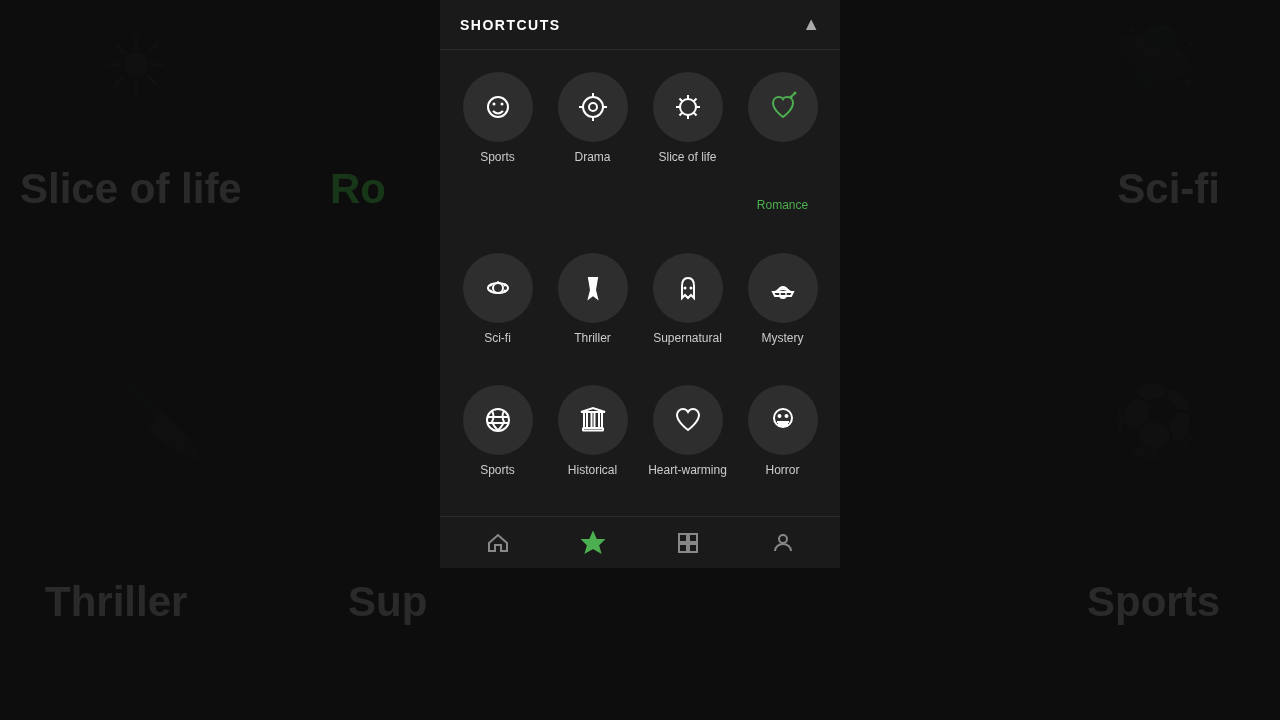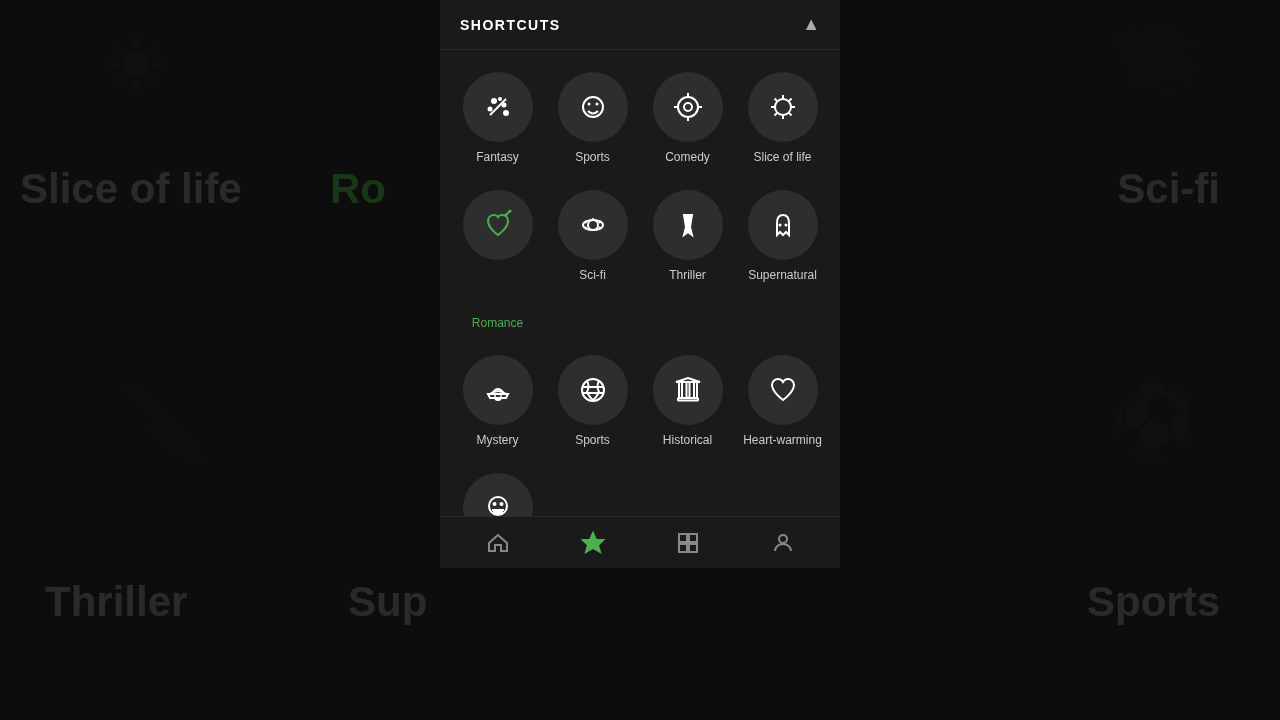--- a/index.html
+++ b/index.html
@@ -169,33 +169,20 @@
   <div class="panel-header">
     <span class="panel-title">SHORTCUTS</span>
     <button class="chevron-btn">
       <span>▲</span>
     </button>
   </div>
 
   <div class="shortcuts-grid">
 
 
-    <div class="genre-item">
-      <div class="genre-circle">
-        <svg class="icon-svg" viewBox="0 0 32 32" fill="none" stroke="white" stroke-width="2">
-          <line x1="8" y1="24" x2="24" y2="8"></line>
-          <circle cx="12" cy="10" r="2" fill="white"></circle>
-          <circle cx="22" cy="14" r="1.5" fill="white"></circle>
-          <circle cx="18" cy="8" r="1" fill="white"></circle>
-          <circle cx="8" cy="18" r="1.5" fill="white"></circle>
-          <circle cx="24" cy="22" r="2" fill="white"></circle>
-        </svg>
-      </div>
-      <span class="genre-label">Fantasy</span>
-    </div>
 
     <div class="genre-item">
       <div class="genre-circle">
         <svg class="icon-svg" viewBox="0 0 32 32" fill="none" stroke="white" stroke-width="2">
           <circle cx="16" cy="16" r="10"></circle>
           <circle cx="12" cy="13" r="1.5" fill="white" stroke="none"></circle>
           <circle cx="20" cy="13" r="1.5" fill="white" stroke="none"></circle>
           <path d="M11 20 Q16 25 21 20"></path>
         </svg>
       </div>
@@ -206,21 +193,21 @@
       <div class="genre-circle">
         <svg class="icon-svg" viewBox="0 0 32 32" fill="none" stroke="white" stroke-width="2">
           <circle cx="16" cy="16" r="10"></circle>
           <circle cx="16" cy="16" r="4"></circle>
           <line x1="16" y1="6" x2="16" y2="2"></line>
           <line x1="16" y1="30" x2="16" y2="26"></line>
           <line x1="6" y1="16" x2="2" y2="16"></line>
           <line x1="30" y1="16" x2="26" y2="16"></line>
         </svg>
       </div>
-      <span class="genre-label">Comedy</span>
+      <span class="genre-label">Drama</span>
     </div>
 
     <div class="genre-item">
       <div class="genre-circle">
         <svg class="icon-svg" viewBox="0 0 32 32" fill="none" stroke="white" stroke-width="2">
           <circle cx="16" cy="16" r="8"></circle>
           <line x1="16" y1="4" x2="16" y2="8"></line>
           <line x1="16" y1="24" x2="16" y2="28"></line>
           <line x1="4" y1="16" x2="8" y2="16"></line>
           <line x1="24" y1="16" x2="28" y2="16"></line>

